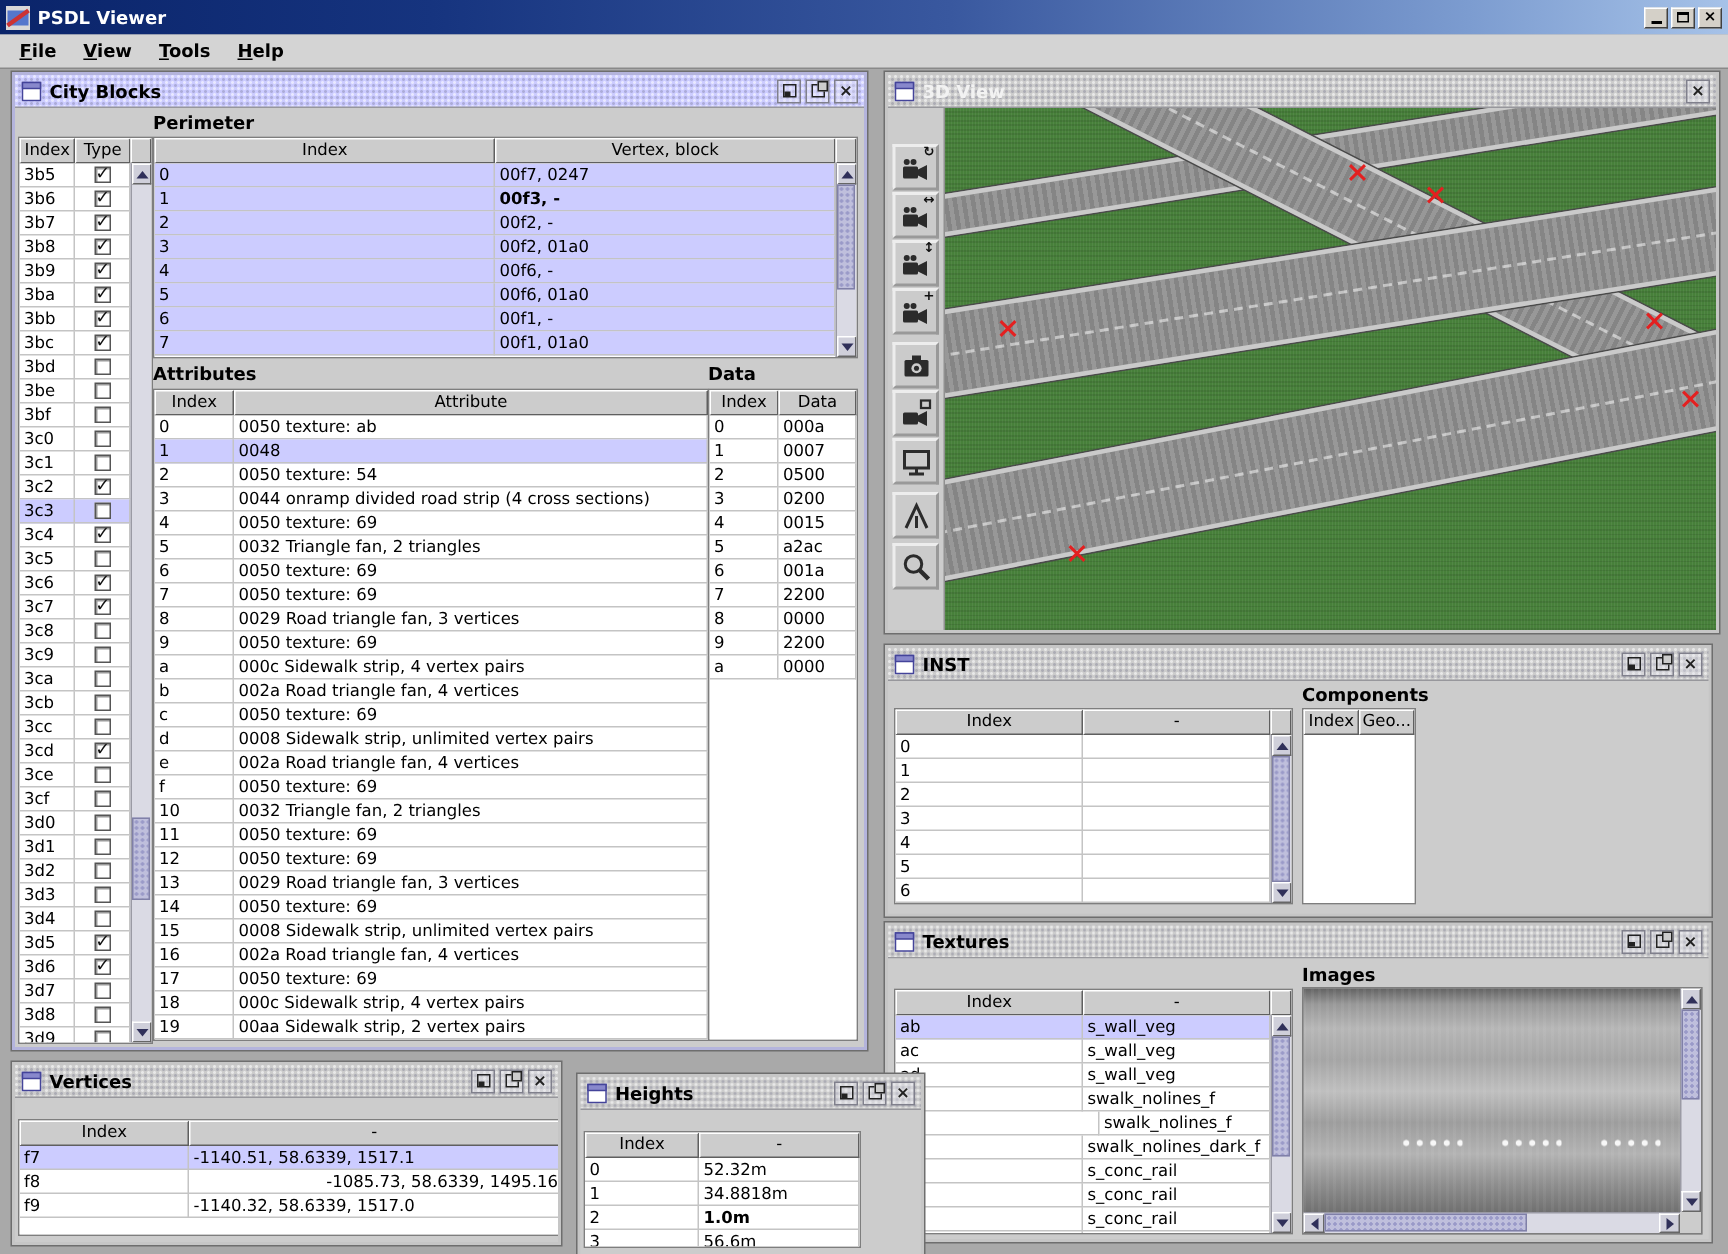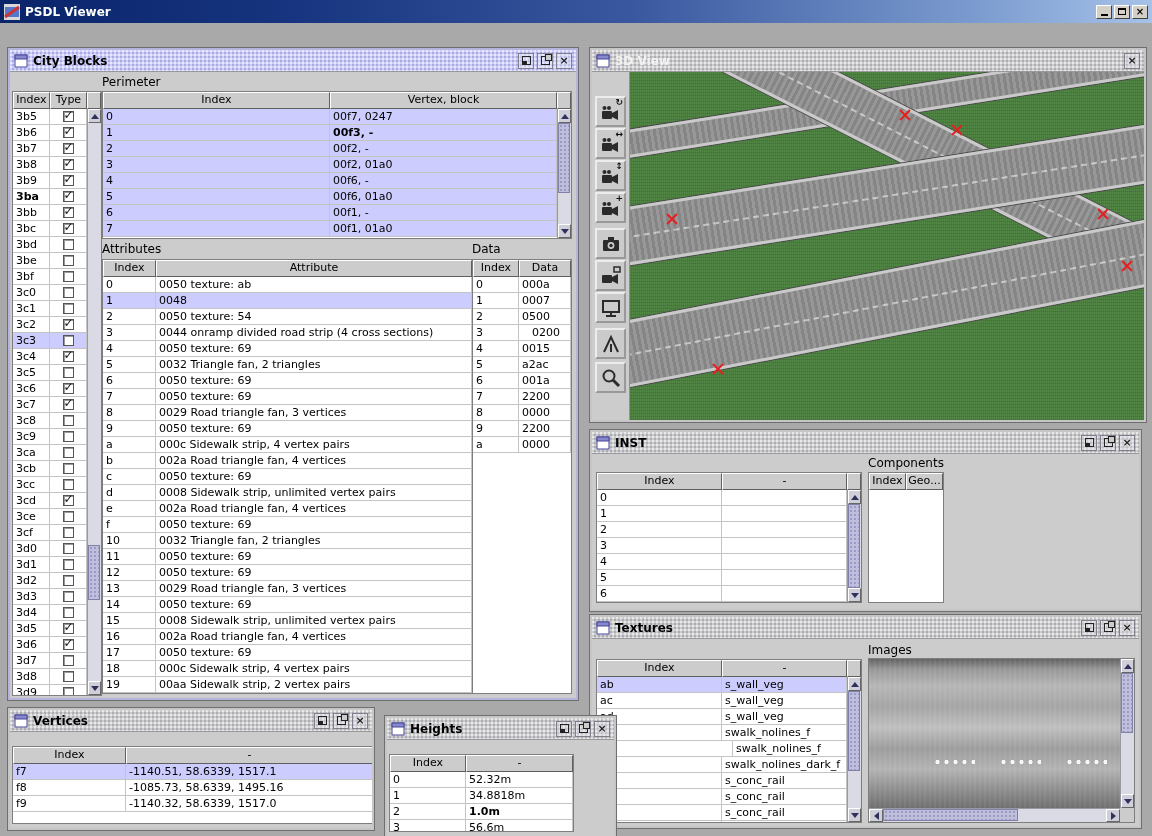--- a/index.html
+++ b/index.html
@@ -37,21 +37,21 @@
   .fbtn { width:16px; height:16px; background:inherit; border:1px solid #80808C; background-color:rgba(230,230,240,.35);
     display:flex; align-items:center; justify-content:center; font-size:11px; font-weight:bold; color:#222; line-height:1; }
   .ic-iconify { display:block; width:9px; height:9px; border:1px solid #222; position:relative; }
   .ic-iconify::after { content:""; position:absolute; left:0; bottom:0; width:4px; height:3px; background:#222; }
   .ic-max { display:block; width:9px; height:9px; border:1px solid #222; position:relative; }
   .ic-max::after { content:""; position:absolute; right:-3px; top:-3px; width:5px; height:5px; border:1px solid #222; background:#CCC; }
   .icontent { position:relative; width:100%; height:calc(100% - 22px); overflow:hidden; background:#CCCCCC; }
   .frameicon { flex:0 0 auto; display:block; }
 
   
-  .plabel { position:absolute; font-size:12px; font-weight:normal; color:#000; white-space:nowrap; }
+  .plabel { position:absolute; font-size:12px; font-weight:bold; color:#000; white-space:nowrap; }
 
   
   .scrollpane { position:absolute; background:#FFFFFF; border:1px solid #7E7E7E; overflow:hidden; }
   .thead { display:flex; height:17px; background:#CCCCCC; }
   .th { height:17px; background:#CCCCCC; border:1px solid; border-color:#FFFFFF #5F5F5F #5F5F5F #FFFFFF;
     font-size:11px; text-align:center; line-height:14px; overflow:hidden; white-space:nowrap; color:#000; }
   .tbody { position:absolute; left:0; right:0; top:17px; bottom:0; background:#fff; overflow:hidden; }
   .trow { display:flex; height:16px; }
   .tcell { height:16px; border-right:1px solid #C4C4C4; border-bottom:1px solid #C4C4C4;
     font-size:11px; line-height:15px; padding-left:3px; overflow:hidden; white-space:nowrap; color:#000; }
@@ -129,20 +129,26 @@
       <span class="winbtn">
           <span class="gl-min"></span>
         </span>
       <span class="winbtn">
           <span class="gl-max"></span>
         </span>
       <span class="winbtn">×</span>
     </span>
   </div>
 
+  <div class="menubar">
+      <div class="menu-item"><u>F</u>ile</div>
+      <div class="menu-item"><u>V</u>iew</div>
+      <div class="menu-item"><u>T</u>ools</div>
+      <div class="menu-item"><u>H</u>elp</div>
+    </div>
 
   <div class="iframe active" style="left:8px;top:48px;width:570px;height:652px">
     <div class="ititle">
       <svg class="frameicon" width="14" height="14">
         <rect x="1" y="1" width="12" height="12" fill="#FFF" stroke="#44449A"></rect>
         <rect x="1" y="1" width="12" height="4" fill="#8888CC" stroke="#44449A"></rect>
       </svg>
       <span class="ftitle">City Blocks</span>
       <span class="fbtns">
         <span class="fbtn">
@@ -186,21 +192,21 @@
                 <span class="checkbox checked"></span>
               </div>
             </div>
             <div class="trow">
               <div class="tcell" style="width: 37px;">3b9</div>
               <div class="tcell center" style="width: 37px;">
                 <span class="checkbox checked"></span>
               </div>
             </div>
             <div class="trow">
-              <div class="tcell" style="width: 37px; font-weight: bold;">3ba</div>
+              <div class="tcell" style="width: 37px;">3ba</div>
               <div class="tcell center" style="width: 37px;">
                 <span class="checkbox checked"></span>
               </div>
             </div>
             <div class="trow">
               <div class="tcell" style="width: 37px;">3bb</div>
               <div class="tcell center" style="width: 37px;">
                 <span class="checkbox checked"></span>
               </div>
             </div>
@@ -581,21 +587,21 @@
             <div class="trow">
               <div class="tcell" style="width: 46px;">1</div>
               <div class="tcell" style="width: 52px;">0007</div>
             </div>
             <div class="trow">
               <div class="tcell" style="width: 46px;">2</div>
               <div class="tcell" style="width: 52px;">0500</div>
             </div>
             <div class="trow">
               <div class="tcell" style="width: 46px;">3</div>
-              <div class="tcell" style="width: 52px; text-align: center;">0200</div>
+              <div class="tcell" style="width: 52px;">0200</div>
             </div>
             <div class="trow">
               <div class="tcell" style="width: 46px;">4</div>
               <div class="tcell" style="width: 52px;">0015</div>
             </div>
             <div class="trow">
               <div class="tcell" style="width: 46px;">5</div>
               <div class="tcell" style="width: 52px;">a2ac</div>
             </div>
             <div class="trow">
@@ -935,21 +941,21 @@
           <div class="th" style="width:113px">Index</div>
           <div class="th" style="width:247px">-</div>
         </div>
         <div class="tbody">
             <div class="trow sel">
               <div class="tcell" style="width: 113px;">f7</div>
               <div class="tcell" style="width: 247px;">-1140.51, 58.6339, 1517.1</div>
             </div>
             <div class="trow">
               <div class="tcell" style="width: 113px;">f8</div>
-              <div class="tcell" style="width: 247px;">-1085.73, 58.6339, 1495.16</div>
+              <div class="tcell" style="width: 247px; text-align: right;">-1085.73, 58.6339, 1495.16</div>
             </div>
             <div class="trow">
               <div class="tcell" style="width: 113px;">f9</div>
               <div class="tcell" style="width: 247px;">-1140.32, 58.6339, 1517.0</div>
             </div>
           </div>
       </div>
     </div>
   </div>
 

